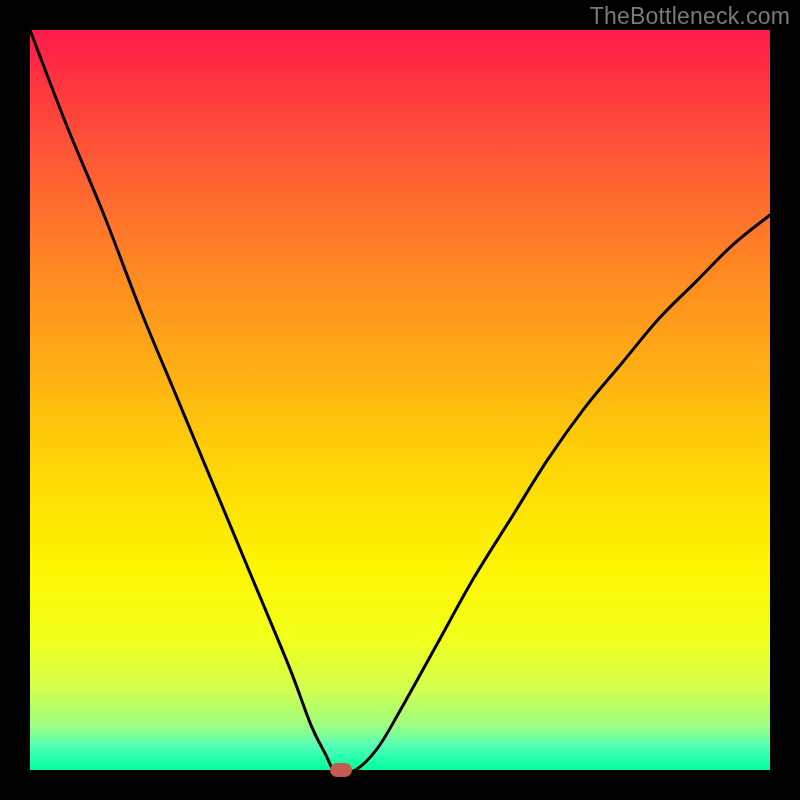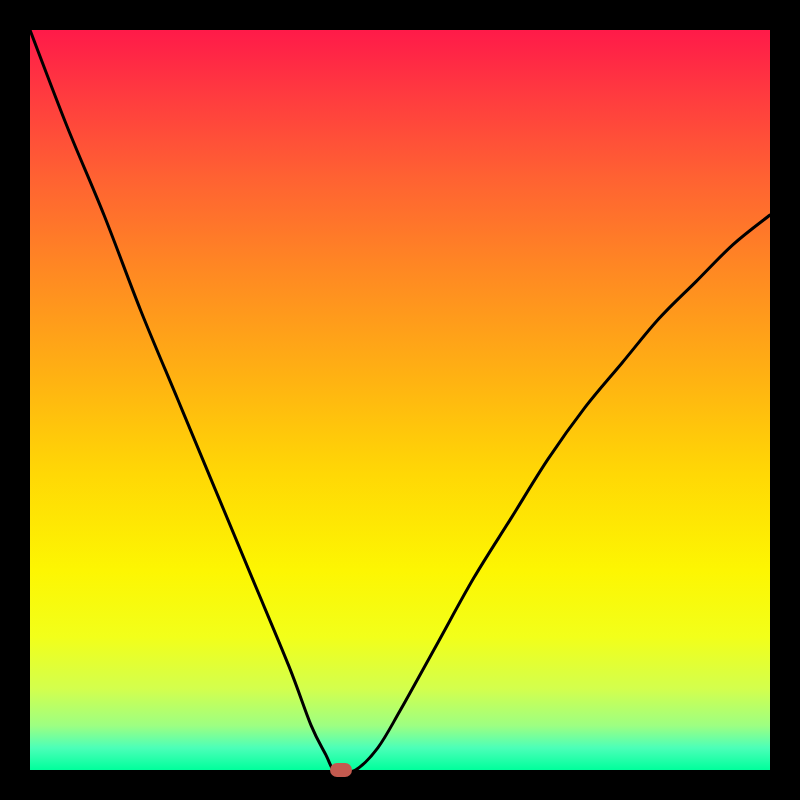--- a/index.html
+++ b/index.html
@@ -62,20 +62,21 @@
     width: 22px;
     height: 14px;
     background: #c35a4f;
     border-radius: 7px;
   }
 </style>
 </head>
 <body>
 
 <div class="frame">
+  <div class="watermark">TheBottleneck.com</div>
 
   <div class="plot">
     <svg class="curve" viewBox="0 0 740 740" preserveAspectRatio="none">
       <path id="curve-path" fill="none" stroke="#000" stroke-width="3" stroke-linejoin="round" stroke-linecap="round" d="M 0 0 C 6.166666666666667 16.033333333333342, 24.666666666666664 65.36666666666672, 37 96.20000000000005 C 49.333333333333336 127.03333333333337, 61.666666666666664 154.16666666666669, 74 185 C 86.33333333333333 215.83333333333331, 98.66666666666667 250.36666666666665, 111 281.2 C 123.33333333333333 312.0333333333333, 135.66666666666666 340.4, 148 370 C 160.33333333333334 399.6, 172.66666666666666 429.2, 185 458.8 C 197.33333333333334 488.40000000000003, 209.66666666666666 518, 222 547.6 C 234.33333333333334 577.2, 249.13333333333333 611.7333333333333, 259 636.4 C 268.8666666666667 661.0666666666666, 275.0333333333333 680.8, 281.2 695.6 C 287.3666666666667 710.4000000000001, 292.3 717.8000000000001, 296 725.2 C 299.7 732.6, 300.9333333333333 737.5333333333333, 303.4 740 C 305.8666666666667 742.4666666666667, 307.1 740, 310.8 740 C 314.5 740, 319.4333333333334 743.7, 325.6 740 C 331.76666666666665 736.3, 340.4 727.6666666666666, 347.79999999999995 717.8 C 355.19999999999993 707.9333333333333, 360.1333333333333 698.0666666666666, 370 680.8 C 379.8666666666667 663.5333333333333, 394.66666666666674 636.4000000000001, 407.00000000000006 614.2 C 419.33333333333337 592, 431.6666666666667 568.5666666666667, 444 547.6 C 456.3333333333333 526.6333333333333, 468.6666666666667 508.1333333333333, 481 488.4 C 493.3333333333333 468.66666666666663, 505.6666666666667 447.7, 518 429.2 C 530.3333333333334 410.7, 542.6666666666666 393.4333333333334, 555 377.40000000000003 C 567.3333333333334 361.3666666666667, 579.6666666666666 347.79999999999995, 592 332.99999999999994 C 604.3333333333334 318.19999999999993, 616.6666666666666 302.1666666666667, 629 288.6 C 641.3333333333334 275.03333333333336, 653.6666666666666 263.9333333333333, 666 251.59999999999997 C 678.3333333333334 239.26666666666662, 690.6666666666666 225.70000000000002, 703 214.60000000000002 C 715.3333333333334 203.50000000000003, 733.8333333333334 189.93333333333334, 740 185"></path>
     </svg>
     <div id="marker" class="marker" style="left: 299.8px; top: 733px; background: rgb(195, 90, 79);"></div>
   </div>
 </div>
 
 </body></html>

